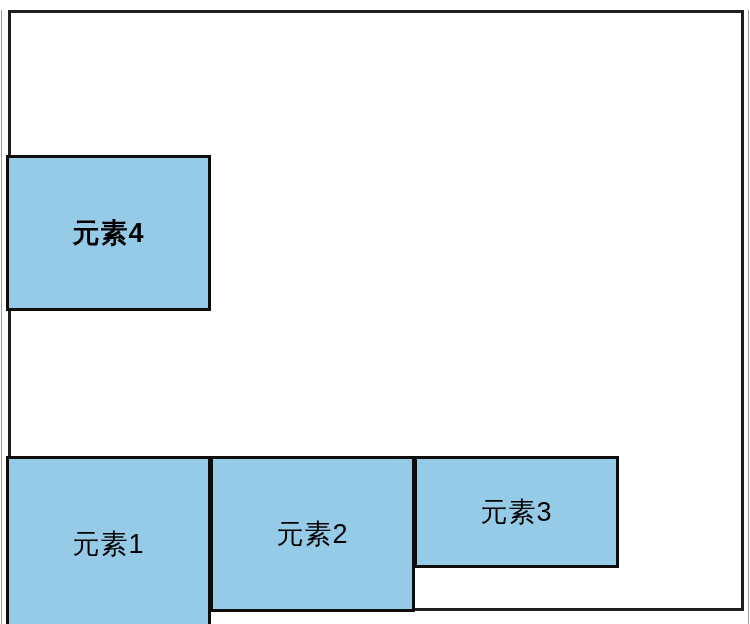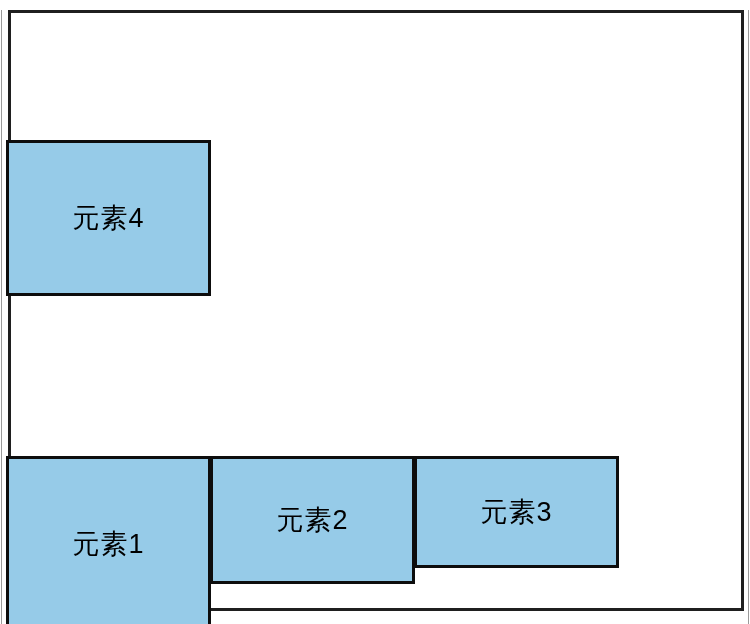--- a/index.html
+++ b/index.html
@@ -45,23 +45,23 @@
     display: flex;
     align-items: center;
     justify-content: center;
   }
   .box .label {
     font-size: 27px;
     line-height: 1;
     color: var(--box-label, #000000);
     letter-spacing: 1px;
   }
-  .box-4 { left: 6px;   top: 140px; width: 205px; height: 156px; }
+  .box-4 { left: 6px;   top: 155px; width: 205px; height: 156px; font-weight: bold; }
   .box-1 { left: 6px;   top: 456px; width: 205px; height: 176px; }
-  .box-2 { left: 210px; top: 456px; width: 205px; height: 128px; }
+  .box-2 { left: 210px; top: 456px; width: 205px; height: 156px; }
   .box-3 { left: 414px; top: 456px; width: 205px; height: 112px; }
 </style>
 </head>
 <body>
 
 <div class="stage">
 
   <div class="edge-line left"></div>
   <div class="edge-line right"></div>
 

